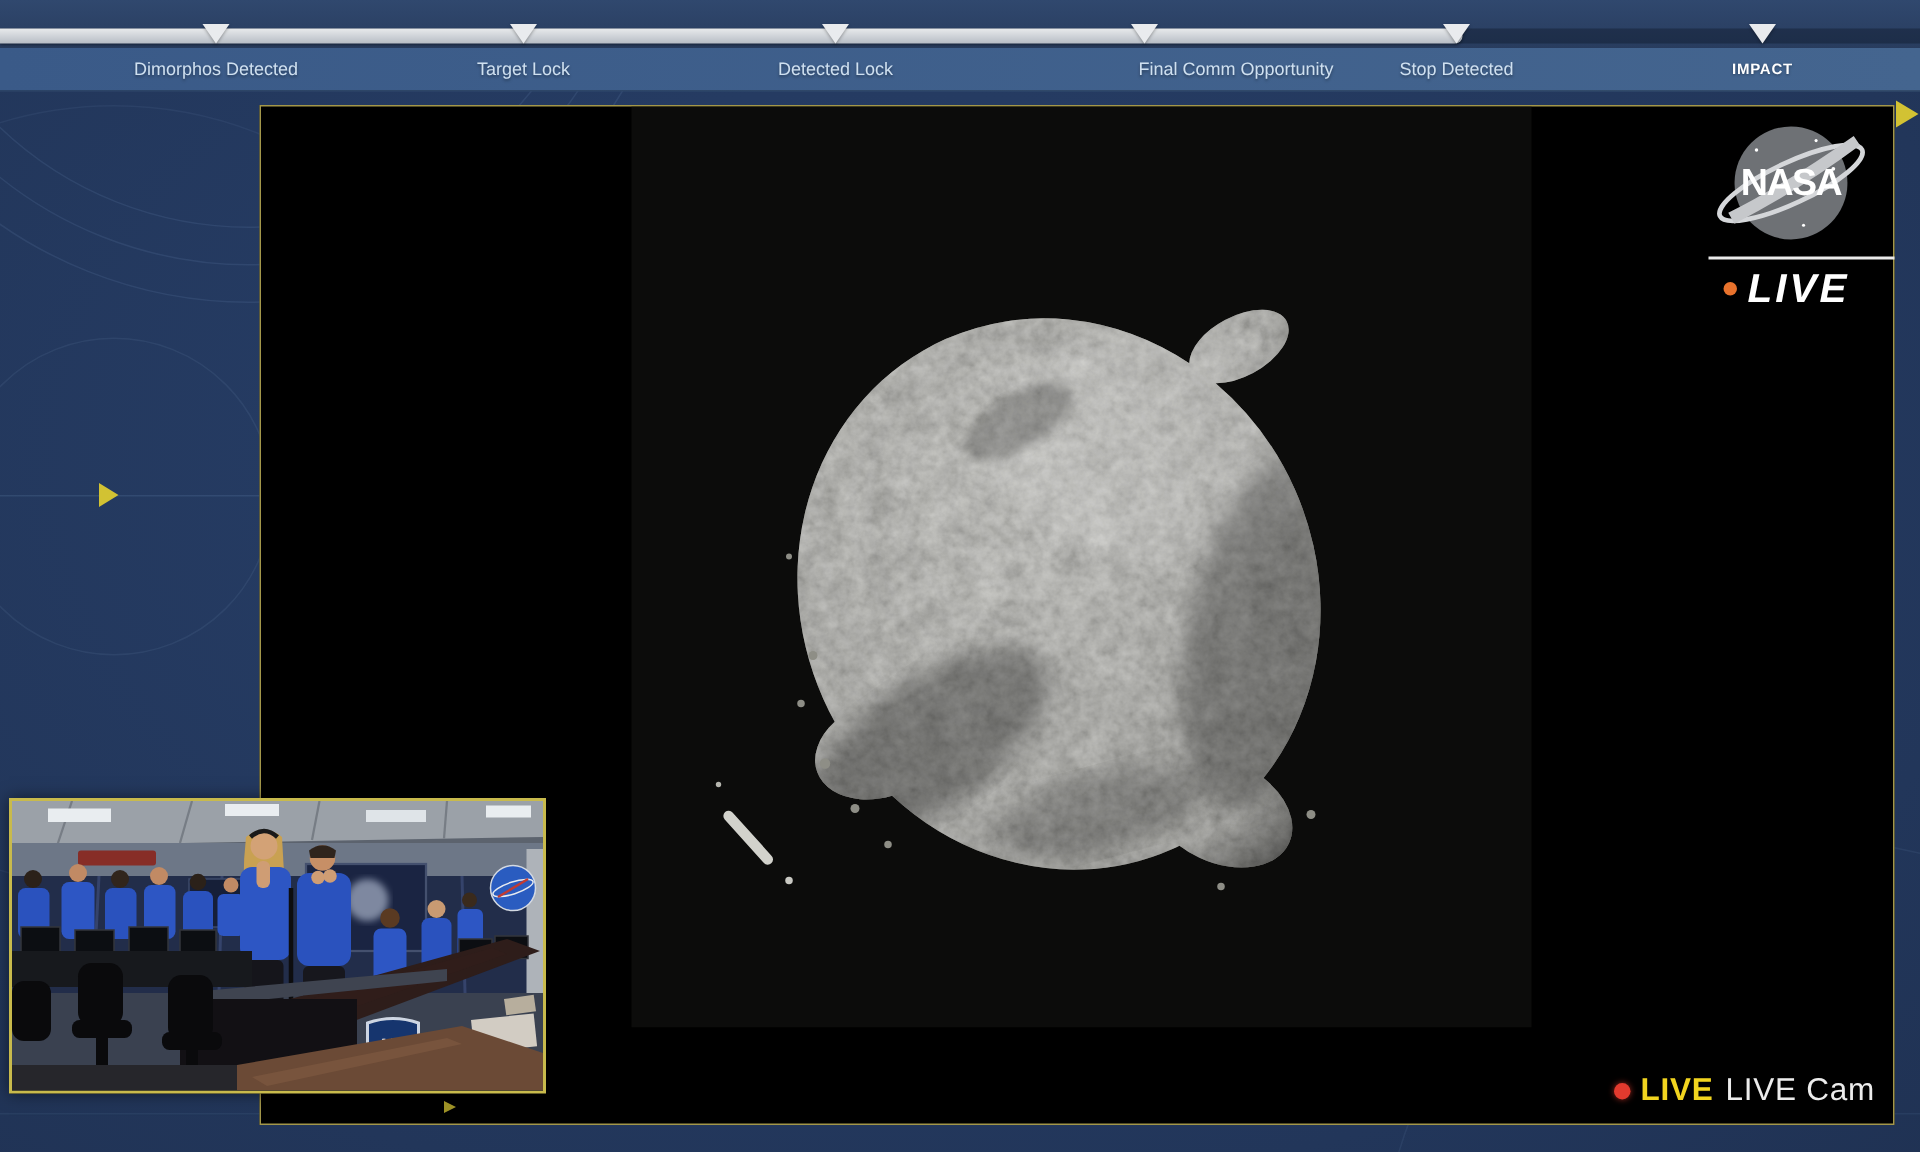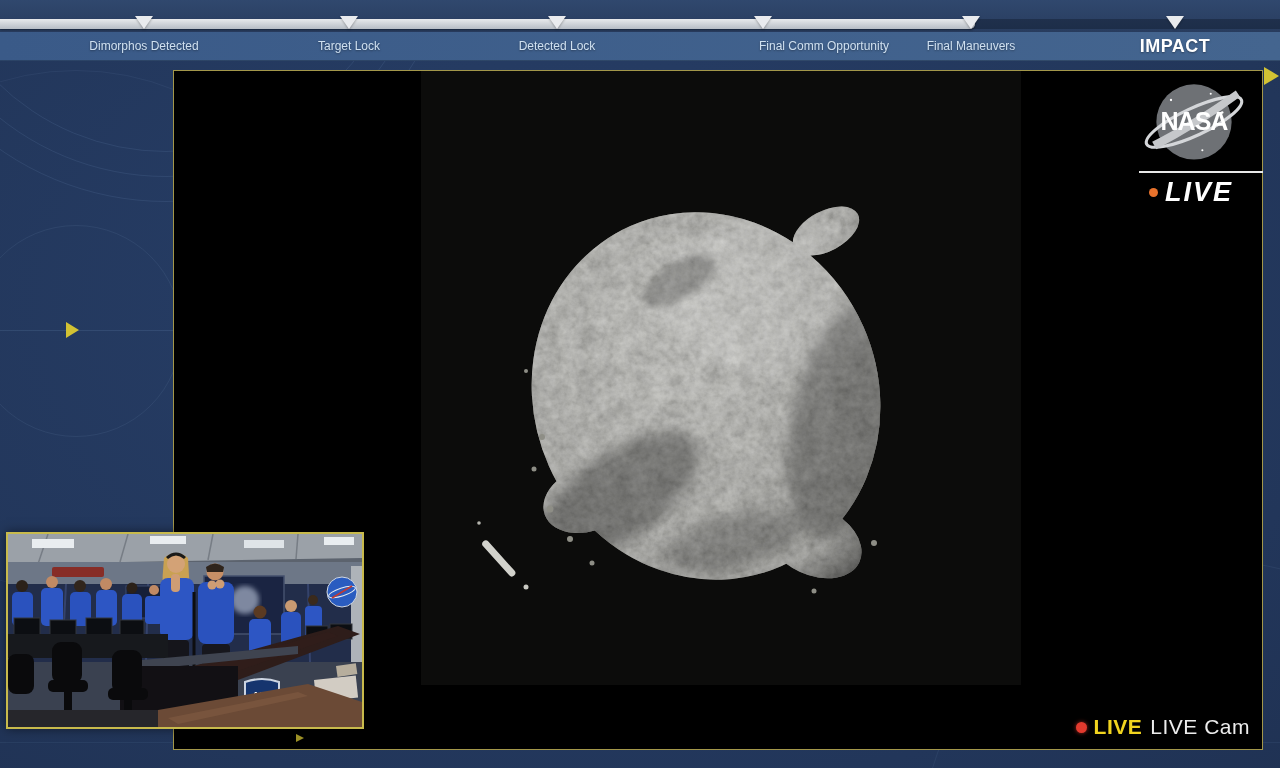--- a/index.html
+++ b/index.html
@@ -11,21 +11,21 @@
   .hline{position:absolute;height:1px;background:rgba(160,195,235,.12);}
   .arrow-right{position:absolute;width:0;height:0;border-top:8px solid transparent;border-bottom:8px solid transparent;border-left:13px solid #d2c233;}
   
   .tl-topstrip{position:absolute;left:0;top:0;width:1280px;height:32px;background:linear-gradient(#30486e,#283c5e);}
   .tl-track{position:absolute;left:0;top:19px;width:1280px;height:10px;background:rgba(8,16,32,.35);}
   .tl-bar{position:absolute;left:0;top:19px;width:975px;height:10px;border-radius:0 5px 5px 0;
           background:linear-gradient(#e8eaec,#b7bdc5);box-shadow:0 1px 2px rgba(0,0,0,.4);}
   .tl-tri{position:absolute;top:16px;width:0;height:0;border-left:9px solid transparent;border-right:9px solid transparent;border-top:13px solid #e9ebee;filter:drop-shadow(0 1px 1px rgba(0,0,0,.3));}
   .tl-band{position:absolute;left:0;top:32px;width:1280px;height:29px;background:linear-gradient(90deg,#3a5a88,#44658f);box-shadow:inset 0 -1px 0 rgba(0,0,0,.25);}
   .tl-label{position:absolute;top:0;height:29px;line-height:29px;transform:translateX(-50%);font-size:12px;color:#cfe0f0;white-space:nowrap;text-shadow:0 1px 2px rgba(0,0,0,.35);}
-  .tl-label.impact{color:#ffffff;font-weight:700;letter-spacing:.5px;font-size:18px;}
+  .tl-label.impact{color:#ffffff;font-weight:700;letter-spacing:.5px;font-size:10px;}
   
   .video{position:absolute;left:173px;top:70px;width:1090px;height:680px;background:#000;border:1px solid #a3974a;box-sizing:border-box;}
   .video svg{position:absolute;left:0;top:0;}
   
   .wm{position:absolute;left:965px;top:6px;width:126px;color:#fff;}
   .wm-rule{position:absolute;left:0;top:94px;width:124px;height:2px;background:#e9e9e9;}
   .wm-live{position:absolute;left:10px;top:100px;display:flex;align-items:center;}
   .wm-dot{width:9px;height:9px;border-radius:50%;background:#e8722c;margin-right:7px;}
   .wm-live span{font-size:27px;font-weight:900;font-style:italic;letter-spacing:2px;color:#fff;}
   
@@ -57,21 +57,21 @@
   <div class="tl-tri" style="left:340px;"></div>
   <div class="tl-tri" style="left:548px;"></div>
   <div class="tl-tri" style="left:754px;"></div>
   <div class="tl-tri" style="left:962px;"></div>
   <div class="tl-tri" style="left:1166px;"></div>
   <div class="tl-band">
     <div class="tl-label" style="left:144px;">Dimorphos Detected</div>
     <div class="tl-label" style="left:349px;text-align:right;">Target Lock</div>
     <div class="tl-label" style="left:557px;">Detected Lock</div>
     <div class="tl-label" style="left:784px;margin-left:40px;">Final Comm Opportunity</div>
-    <div class="tl-label" style="left:971px;">Final Maneuvers</div>
+    <div class="tl-label" style="left:971px;">Stop Detected</div>
     <div class="tl-label impact" style="left:1175px;">IMPACT</div>
   </div>
 
   <div class="video">
     <svg width="1088" height="614" viewBox="0 0 1088 614">
       <defs>
         <radialGradient id="astBase" cx="42%" cy="36%" r="75%">
           <stop offset="0%" stop-color="#b3b3ab"></stop>
           <stop offset="45%" stop-color="#94948c"></stop>
           <stop offset="85%" stop-color="#6b6b63"></stop>

